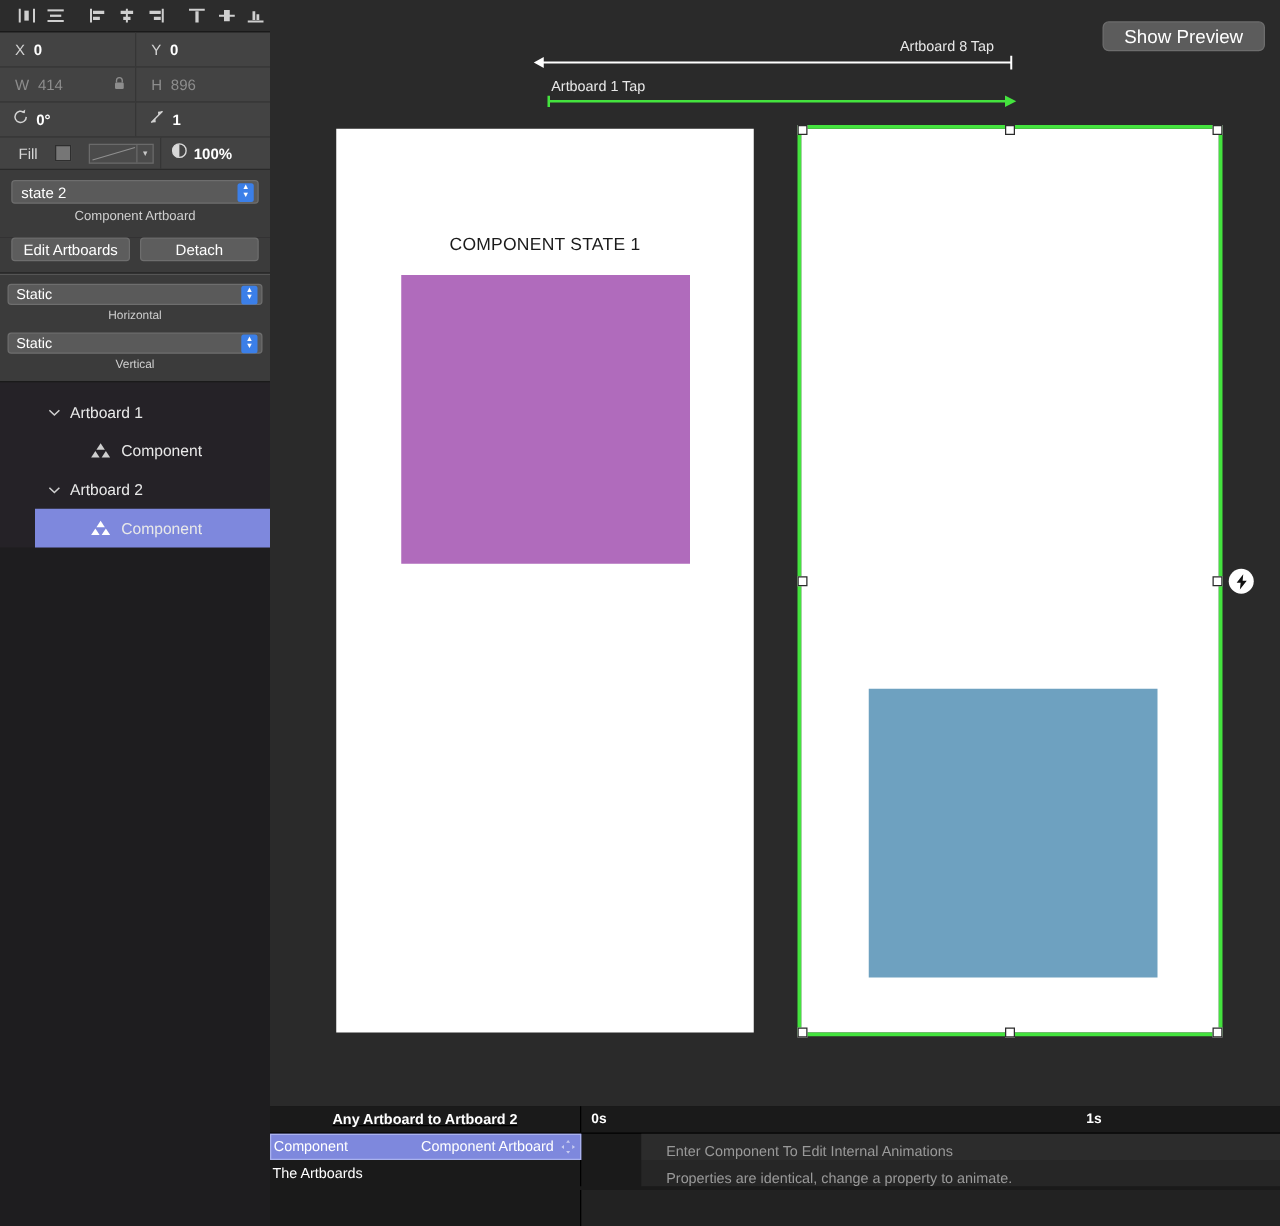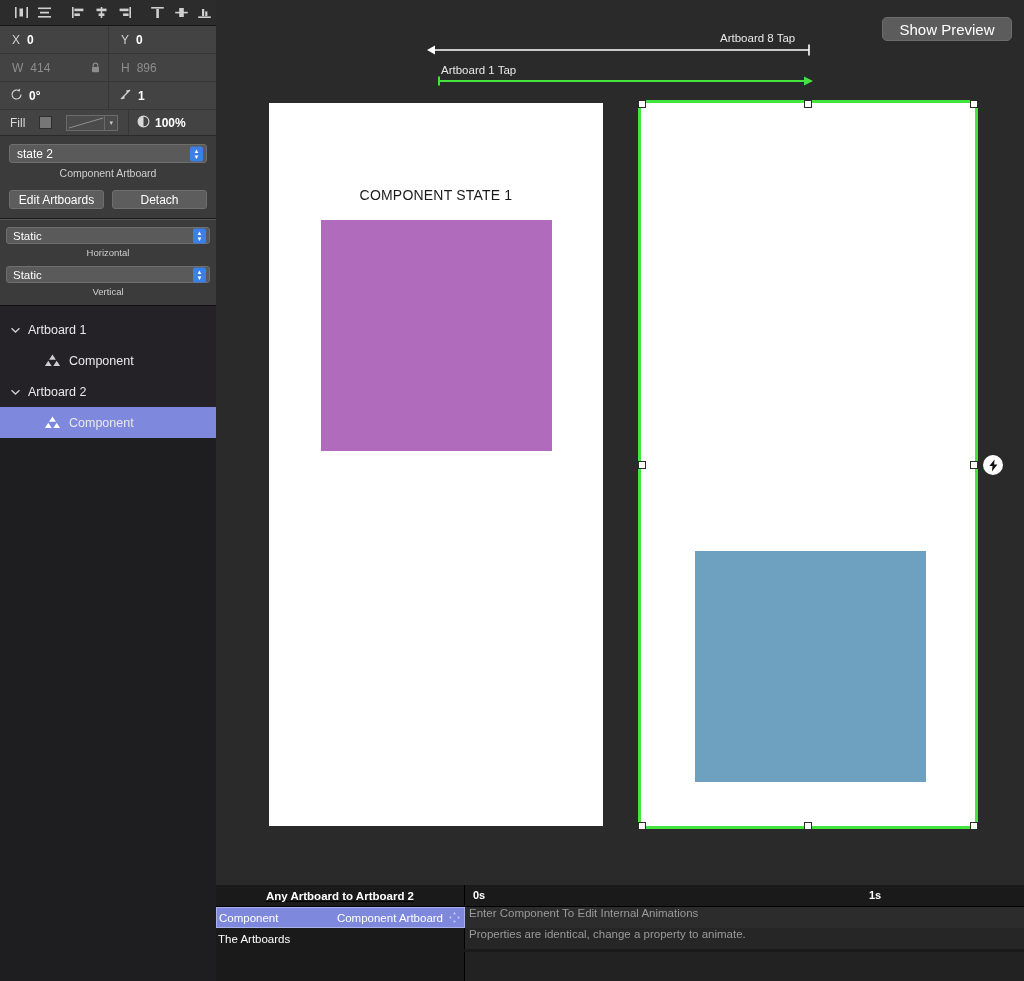--- a/index.html
+++ b/index.html
@@ -44,21 +44,21 @@
   .coord-value { font-size: 12px; color: #ffffff; font-weight: bold; }
   .coord-value.dim { color: #8d8d8d; font-weight: normal; }
   .lock-ico { position: absolute; right: 8px; top: 50%; transform: translateY(-50%); }
 
   .rot-row { height: 28px; display: flex; align-items: center; background: #434343; border-bottom: 1px solid #363636; }
   .rot-cell { width: 108px; display: flex; align-items: center; padding-left: 10px; height: 100%; gap: 6px; }
   .rot-cell + .rot-cell { border-left: 1px solid #363636; }
 
   
   .fill-row { height: 26px; display: flex; align-items: center; background: #434343; border-bottom: 1px solid #2a2a2a; }
-  .fill-left { width: 128px; display: flex; align-items: center; padding-left: 10px; height: 100%; gap: 14px; }
+  .fill-left { width: 128px; display: flex; align-items: center; padding-left: 10px; height: 100%; gap: 14px; justify-content: center; }
   .fill-right { flex: 1; display: flex; align-items: center; padding-left: 8px; height: 100%; border-left: 1px solid #363636; gap: 5px; }
   .fill-label { font-size: 12px; color: #d8d8d8; }
   .fill-swatch { width: 13px; height: 13px; background: #767676; border: 1px solid #2e2e2e; }
   .fill-combo {
     width: 52px; height: 16px; border: 1px solid #6a6a6a; background: #4b4b4b;
     display: flex; align-items: center; position: relative;
   }
   .fill-combo .diag { position: absolute; left: 0; top: 0; }
   .fill-combo .cbarrow {
     position: absolute; right: 0; top: 0; width: 13px; height: 100%;
@@ -94,21 +94,21 @@
   .static-select {
     height: 17px; background: #5a5a5a; border: 1px solid #6e6e6e; border-radius: 3px;
     display: flex; align-items: center; padding-left: 6px; position: relative;
   }
   .static-select .lbl { font-size: 11.5px; color: #fff; }
   .static-cap { text-align: center; font-size: 9.5px; color: #cfcfcf; padding-top: 3px; }
   .static-pad { background: #3b3b3b; height: 6px; border-bottom: 1px solid #101010; }
 
   
   #layers { background: #252227; padding-top: 8px; }
-  .layer-row { height: 31px; display: flex; align-items: center; padding-left: 10px; }
+  .layer-row { height: 31px; display: flex; align-items: center; padding-left: 10px; margin-left: 28px; }
   .layer-row.child { padding-left: 44px; }
   .layer-row.sel { background: #7e88dd; }
   .chev { width: 18px; display: flex; align-items: center; color: #cfcfcf; }
   .layer-name { font-size: 12.5px; color: #e9e9e9; }
   .comp-ico { margin-right: 8px; display: flex; align-items: center; }
 
   
   #canvas {
     position: absolute; left: 216px; top: 0; width: 808px; height: 885px;
     background: #2a2a2a;
@@ -154,21 +154,21 @@
 
   .tl-row { height: 21px; display: flex; }
   .tl-row-left {
     width: 249px; display: flex; align-items: center; padding: 0 4px 0 2px;
     border-right: 1px solid #000; position: relative;
   }
   .tl-row.sel .tl-row-left { background: #7e88dd; border: 1px solid #aab2ee; }
   .tl-name { font-size: 11.5px; color: #ffffff; }
   .tl-sub { margin-left: auto; font-size: 11.5px; color: #ffffff; }
   .tl-drag { margin-left: 6px; display: flex; align-items: center; }
-  .tl-row-right { flex: 1; display: flex; align-items: flex-start; padding-left: 4px; }
+  .tl-row-right { flex: 1; display: flex; align-items: flex-end; padding-left: 20px; margin-left: 48px; }
   .tl-row.sel .tl-row-right { background: #2c2c2c; }
   .tl-row2 .tl-row-right { background: #262626; }
   .tl-msg { font-size: 11.5px; color: #9a9a9a; }
   .tl-fill { position: absolute; left: 216px; top: 952px; width: 808px; height: 29px; background: #222; }
   .tl-fill-left { position: absolute; left: 0; top: 0; width: 249px; height: 29px; background: #1a1a1a; border-right: 1px solid #000; }
 </style>
 </head>
 <body>
 
 <div id="app">

